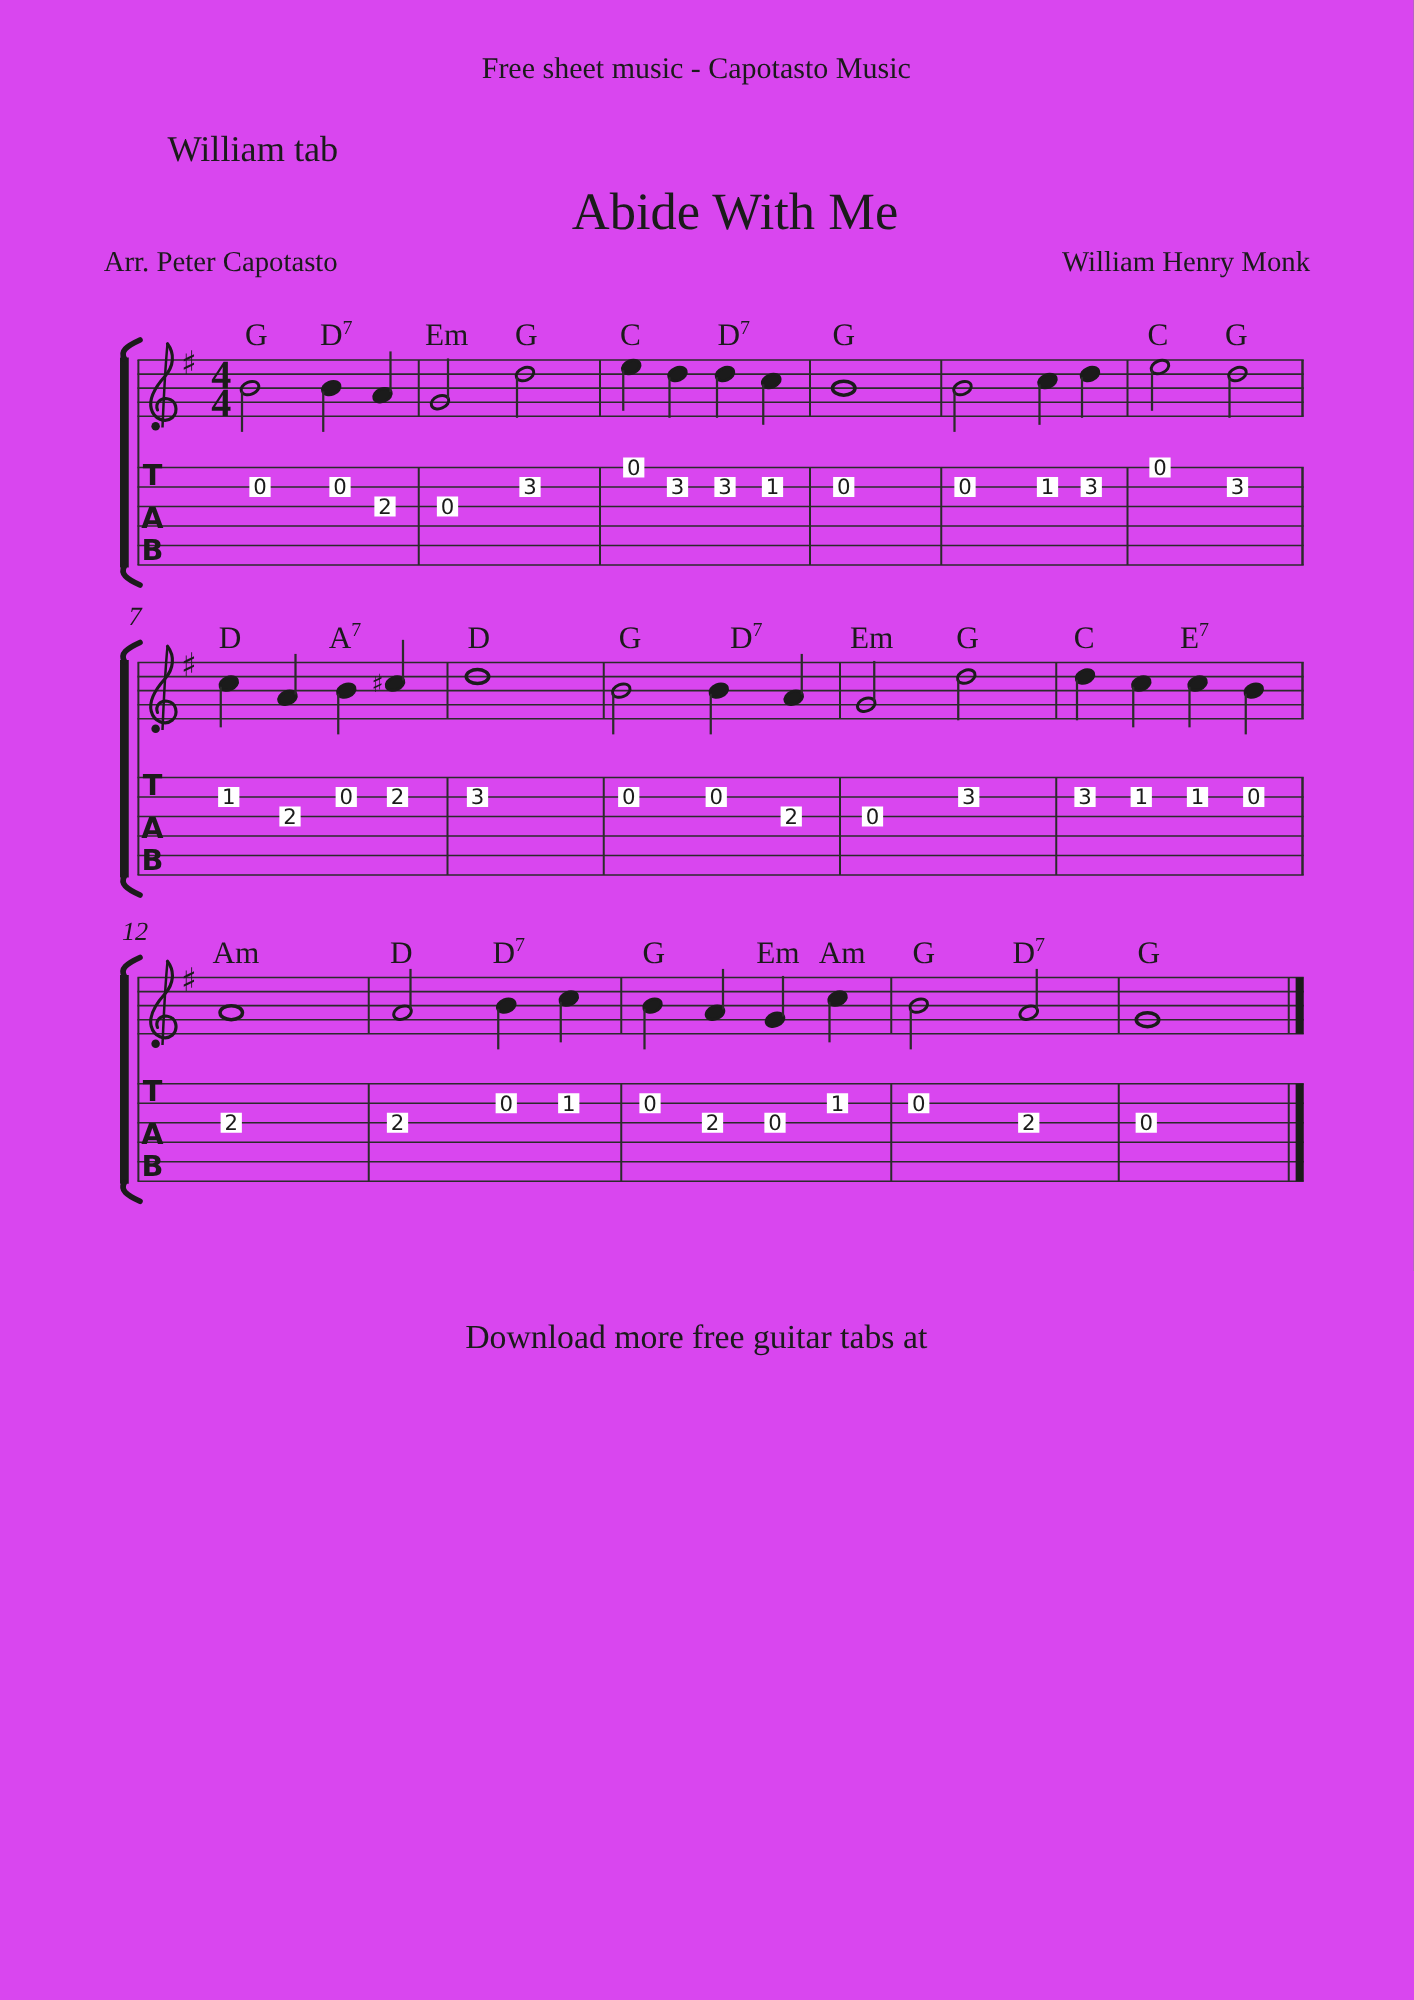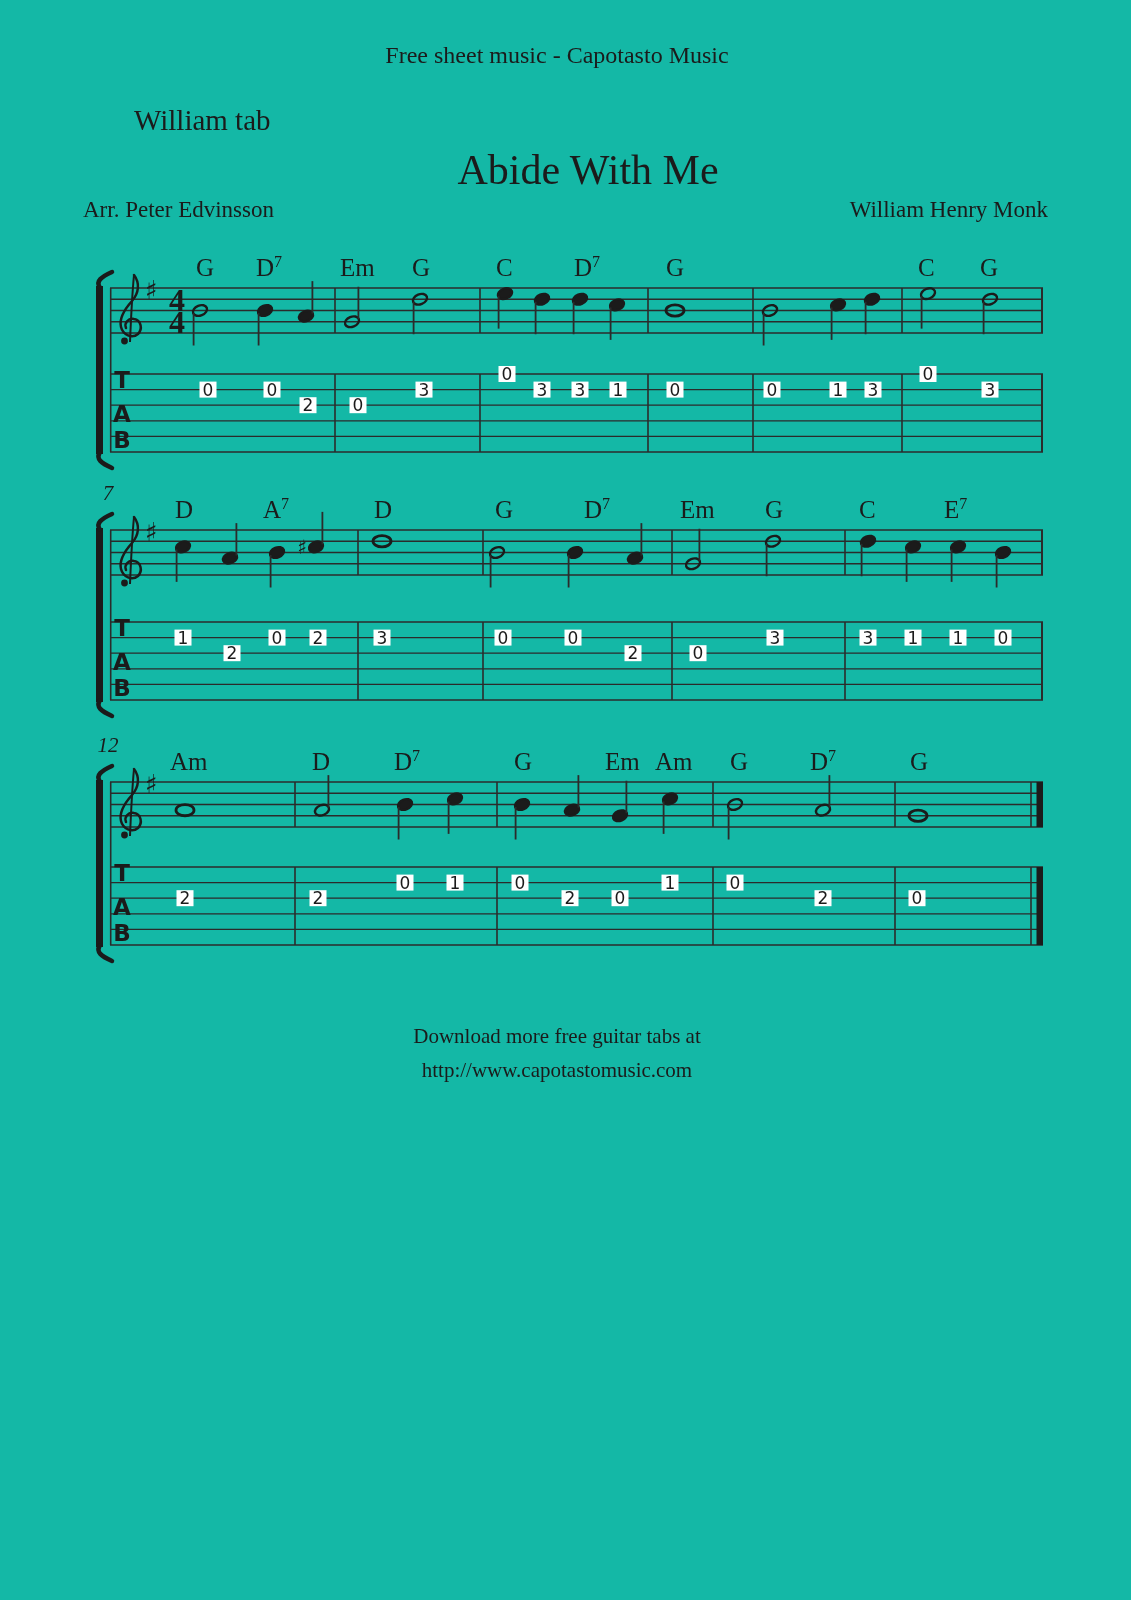--- a/index.html
+++ b/index.html
@@ -1,37 +1,37 @@
 <!DOCTYPE html>
 <html><head>
 <meta charset="utf-8">
 <style>
   html,body{margin:0;padding:0;background:#888;}
-  .page{position:relative;width:1131px;height:1600px;background:#14b8a6;margin:0 auto;overflow:hidden;
+  .page{position:relative;width:1131px;height:1600px;background:#d946ef;margin:0 auto;overflow:hidden;
         font-family:"Liberation Serif", serif;color:#1b1b1b;}
   .abs{position:absolute;}
   .centered{left:0;width:1114px;text-align:center;}
   .hdr{top:42px;font-size:24px;}
   .guitar-tab{top:104px;left:134px;font-size:29px;}
   .title{top:146px;font-size:42px;padding-left:31px;}
   .arr{top:197px;left:83px;font-size:23px;}
   .composer{top:197px;right:83px;font-size:23px;font-family:Liberation Serif, serif;}
-  .footer{top:1019px;font-size:21px;line-height:34px;}
+  .footer{top:1052px;font-size:27px;line-height:34px;}
   svg{position:absolute;left:0;top:0;}
   svg text{font-family:"Liberation Serif", serif;fill:#1b1b1b;}
   text.sans{font-family:"DejaVu Sans", sans-serif;}
 </style>
 </head>
 <body>
 
 <div class="page">
   <div class="abs centered hdr">Free sheet music - Capotasto Music</div>
   <div class="abs guitar-tab">William tab</div>
   <div class="abs centered title">Abide With Me</div>
-  <div class="abs arr">Arr. Peter Edvinsson</div>
+  <div class="abs arr">Arr. Peter Capotasto</div>
   <div class="abs composer">William Henry Monk</div>
 
   <svg id="score" width="1131" height="1600" viewBox="0 0 1131 1600">
       <g>
         <line x1="110" y1="288" x2="1043" y2="288" stroke="#2b2b2b" stroke-width="1.3"></line>
         <line x1="110" y1="299.25" x2="1043" y2="299.25" stroke="#2b2b2b" stroke-width="1.3"></line>
         <line x1="110" y1="310.5" x2="1043" y2="310.5" stroke="#2b2b2b" stroke-width="1.3"></line>
         <line x1="110" y1="321.75" x2="1043" y2="321.75" stroke="#2b2b2b" stroke-width="1.3"></line>
         <line x1="110" y1="333" x2="1043" y2="333" stroke="#2b2b2b" stroke-width="1.3"></line>
         <line x1="110" y1="374" x2="1043" y2="374" stroke="#2b2b2b" stroke-width="1.3"></line>
@@ -499,15 +499,14 @@
         </g>
         <g>
           <rect x="908.5" y="890.2" width="17" height="16" fill="#ffffff"></rect>
           <text x="917" y="904.2" font-size="17" text-anchor="middle" class="sans">0</text>
         </g>
       </g>
     </svg>
 
   <div class="abs centered footer">
     <div>Download more free guitar tabs at</div>
-    <div>http://www.capotastomusic.com</div>
   </div>
 </div>
 
 </body></html>

